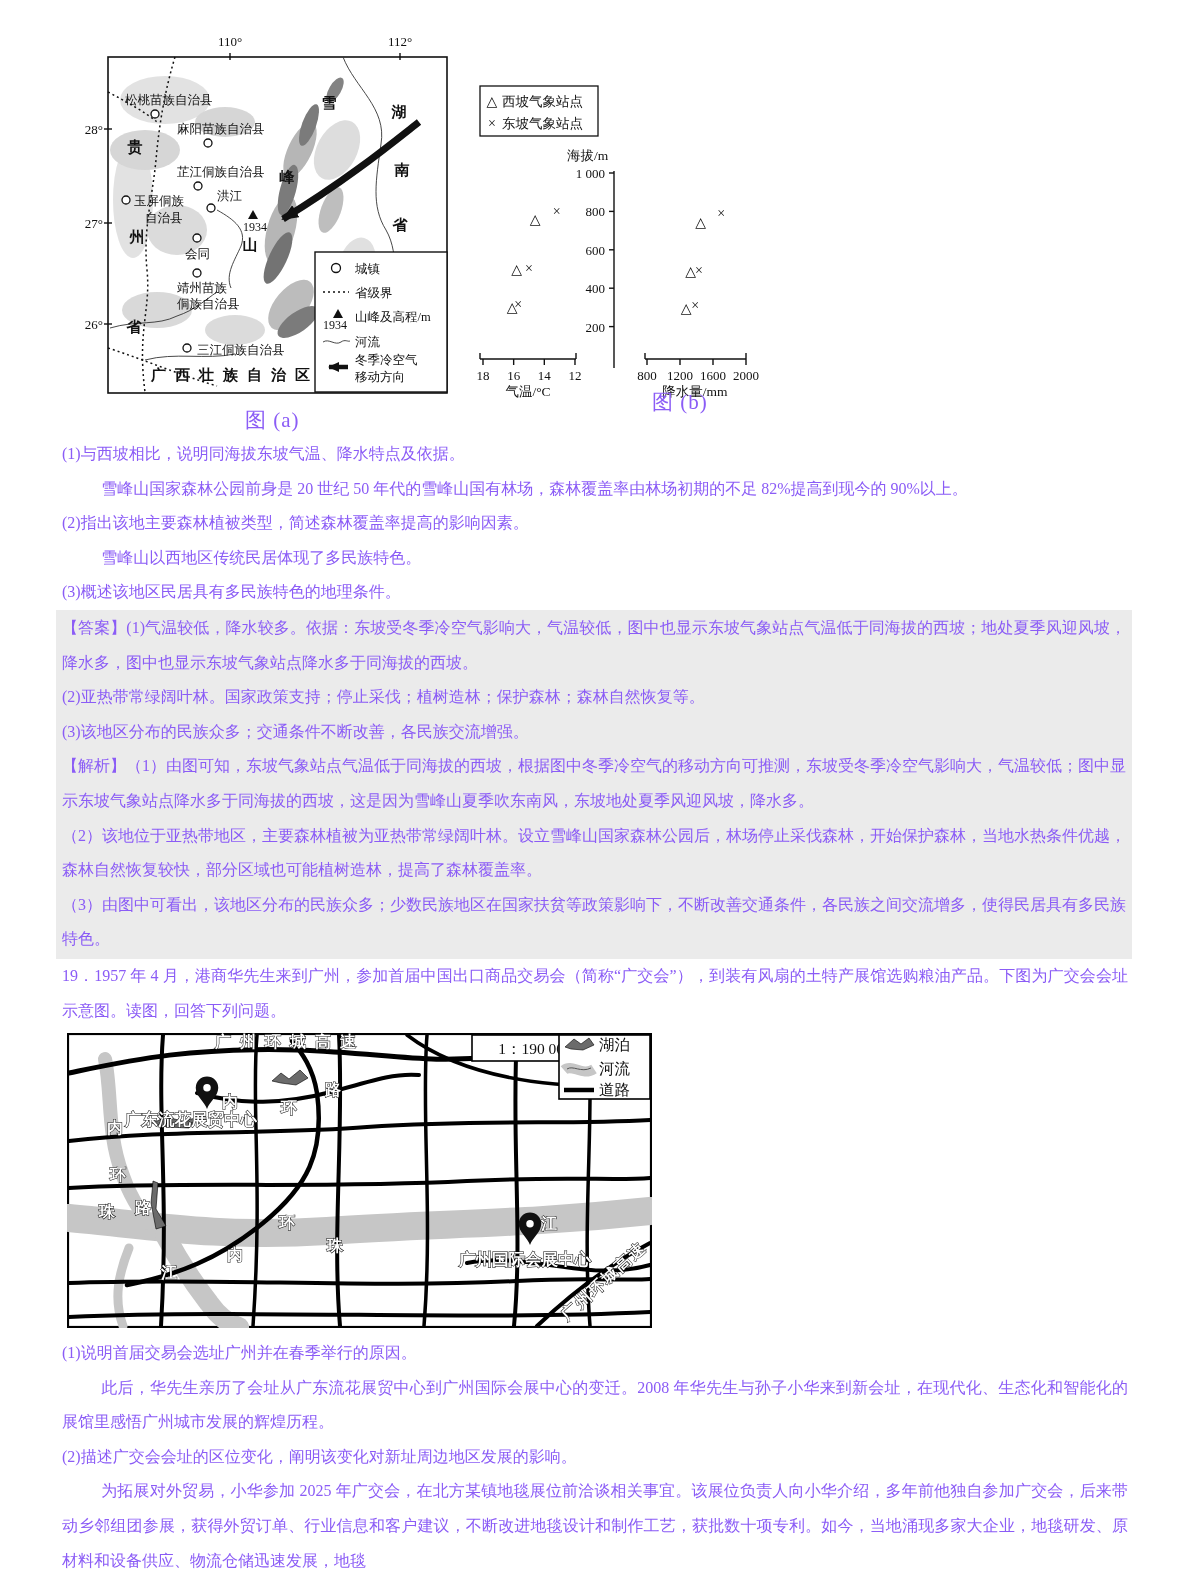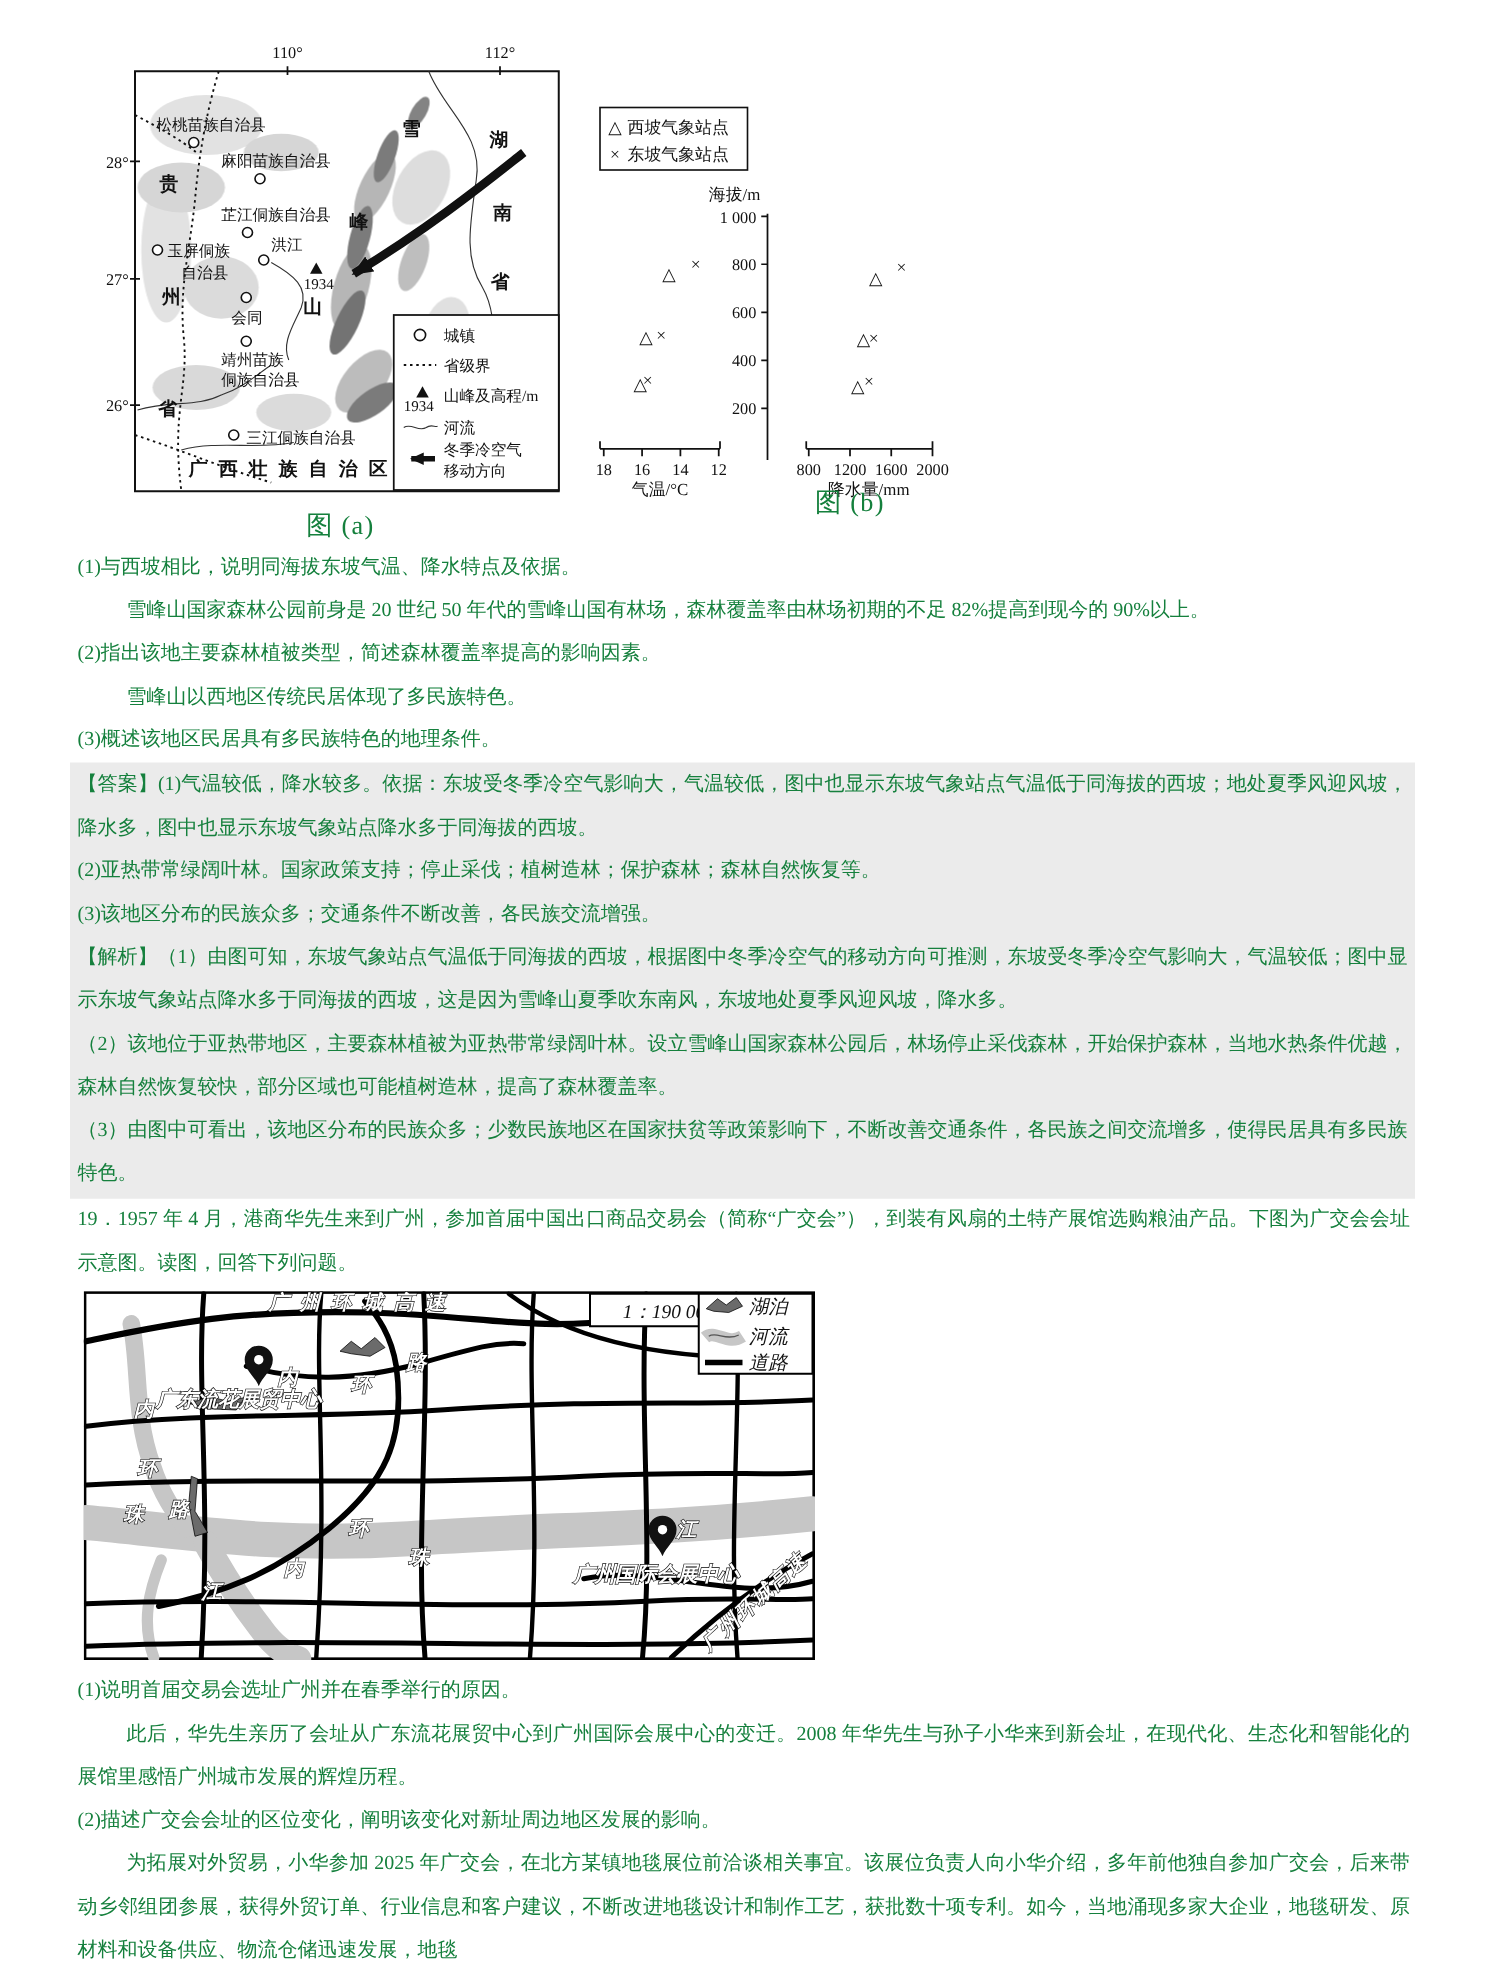--- a/index.html
+++ b/index.html
@@ -1,18 +1,18 @@
 <!DOCTYPE html>
 <html><head>
 <meta charset="utf-8">
 <style>
   html,body{margin:0;padding:0;background:#fff;}
   .page{
     width:1190px;height:1574px;margin:0 auto;position:relative;background:#ffffff;
-    font-family:"Liberation Serif","DejaVu Serif",serif;color:#15803d;overflow:hidden;
+    font-family:"Liberation Serif","DejaVu Serif",serif;color:#8b5cf6;overflow:hidden;
   }
   
   .figures{position:relative;height:437px;}
   #mapa{position:absolute;left:85px;top:30px;}
   #chartb{position:absolute;left:462px;top:78px;}
   .fig-cap{position:absolute;font-size:21px;letter-spacing:1px;}
   .cap-a{left:245px;top:406px;}
   .cap-b{left:652px;top:388px;}
   
   text{font-family:"Liberation Serif","DejaVu Serif",serif;fill:#111;}
@@ -28,21 +28,21 @@
   .dot{stroke:#111;stroke-width:1.5;fill:none;stroke-dasharray:2 3;}
   .tick{font-size:13px;}
   .pt{font-size:14px;text-anchor:middle;}
   .cb-label{font-size:13.5px;}
   
   .body-text{padding:0 62px;}
   .doc-text p{margin:0;font-size:16px;line-height:34.6px;text-align:justify;}
   p.ind{text-indent:2.45em;}
   .answer-block{background:#ebebeb;margin-left:-6px;margin-right:-4px;padding:1px 6px 2px 6px;}
   
-  .mapb-wrap{position:relative;margin:5px 0 8px 5px;width:700px;height:295px;font-style:italic;}
+  .mapb-wrap{position:relative;margin:5px 0 8px 5px;width:700px;height:295px;}
   .rd{stroke:#000;fill:none;stroke-linecap:round;}
   .river{stroke:#c6c6c6;fill:none;stroke-linecap:round;}
   .lake{fill:#6b6b6b;stroke:#000;stroke-width:0.6;}
   .roadlabel{font-size:16px;font-weight:bold;fill:#fff;stroke:#000;stroke-width:0.9;paint-order:stroke;}
   .venuelabel{font-size:16.5px;font-weight:bold;fill:#fff;stroke:#000;stroke-width:1;paint-order:stroke;}
   .mb-legend{font-size:15.5px;}
   .scaletext{font-size:15.5px;}
 </style>
 </head>
 <body>

